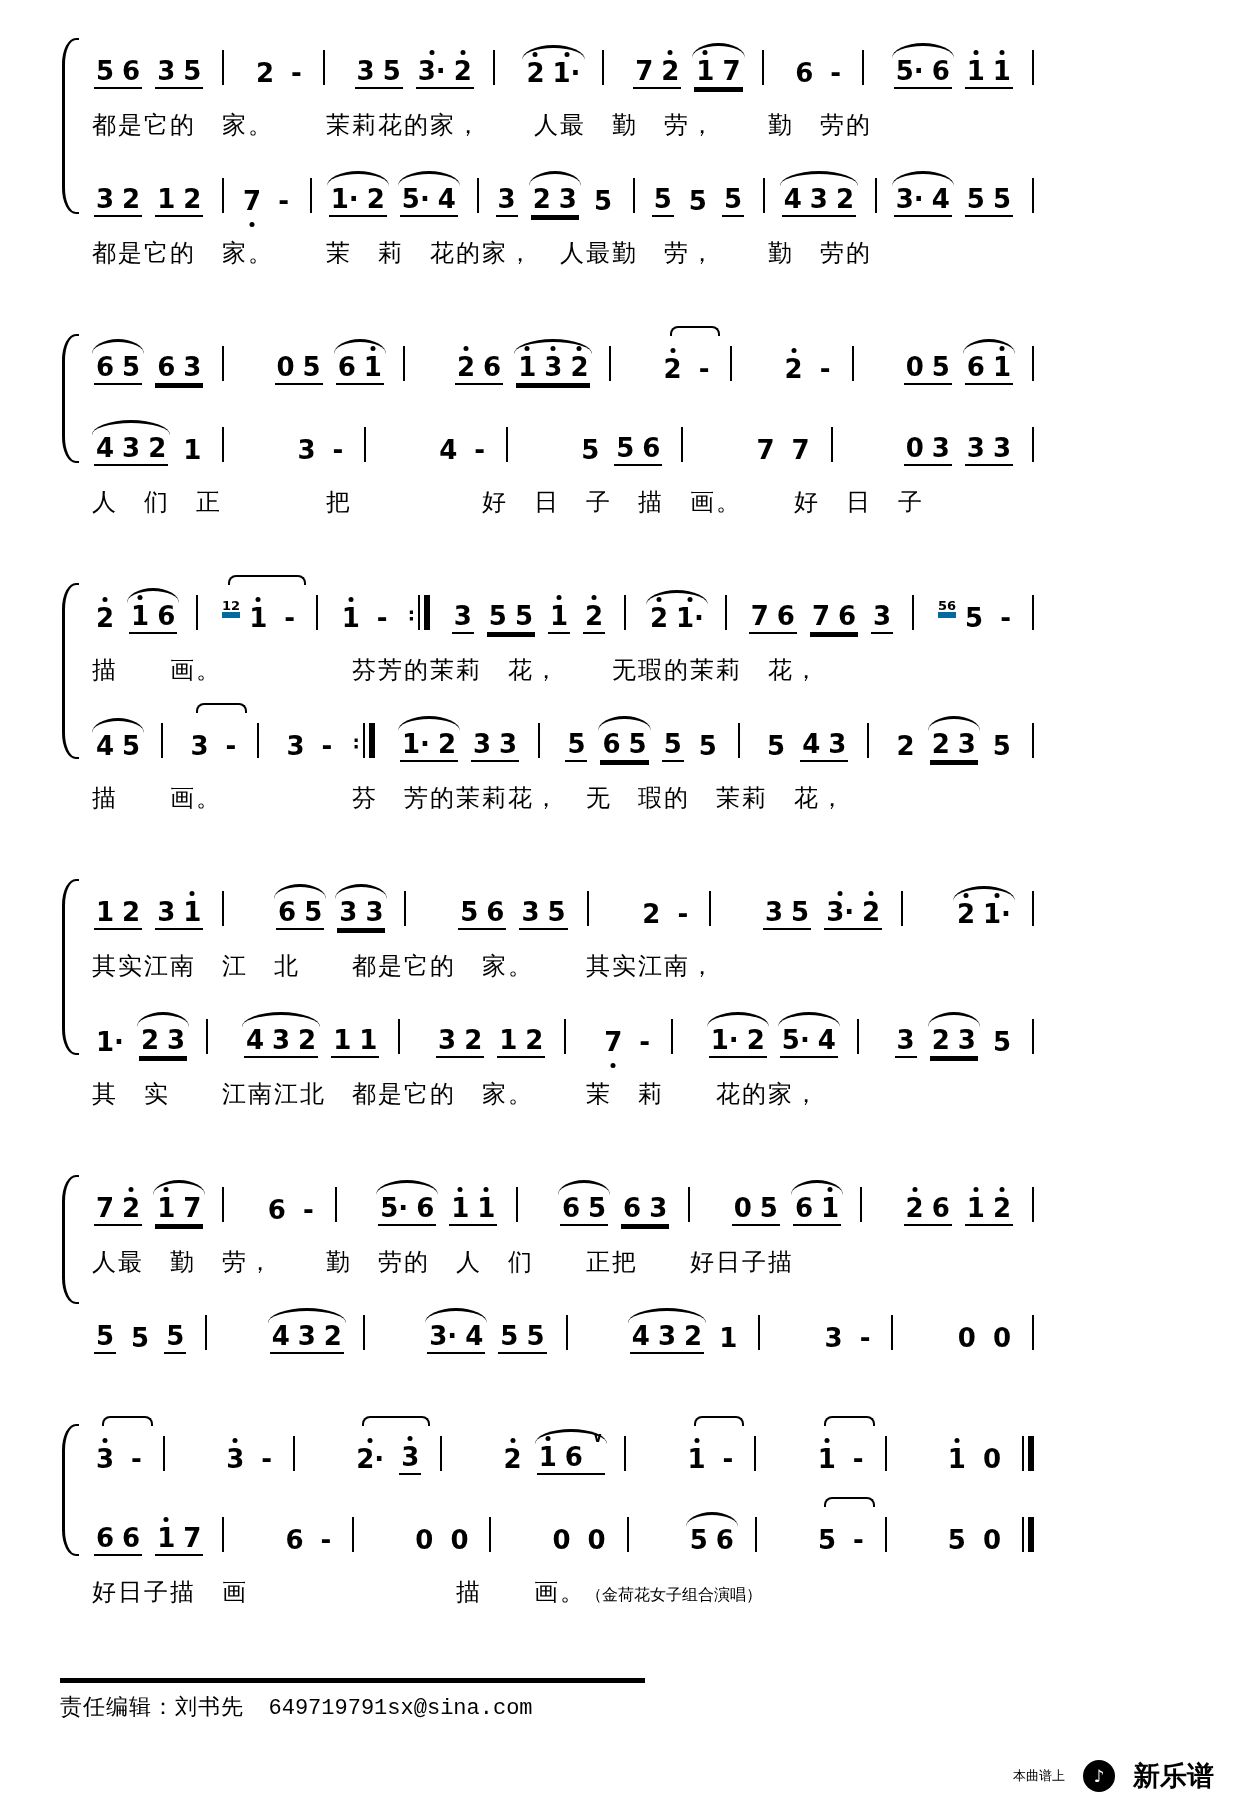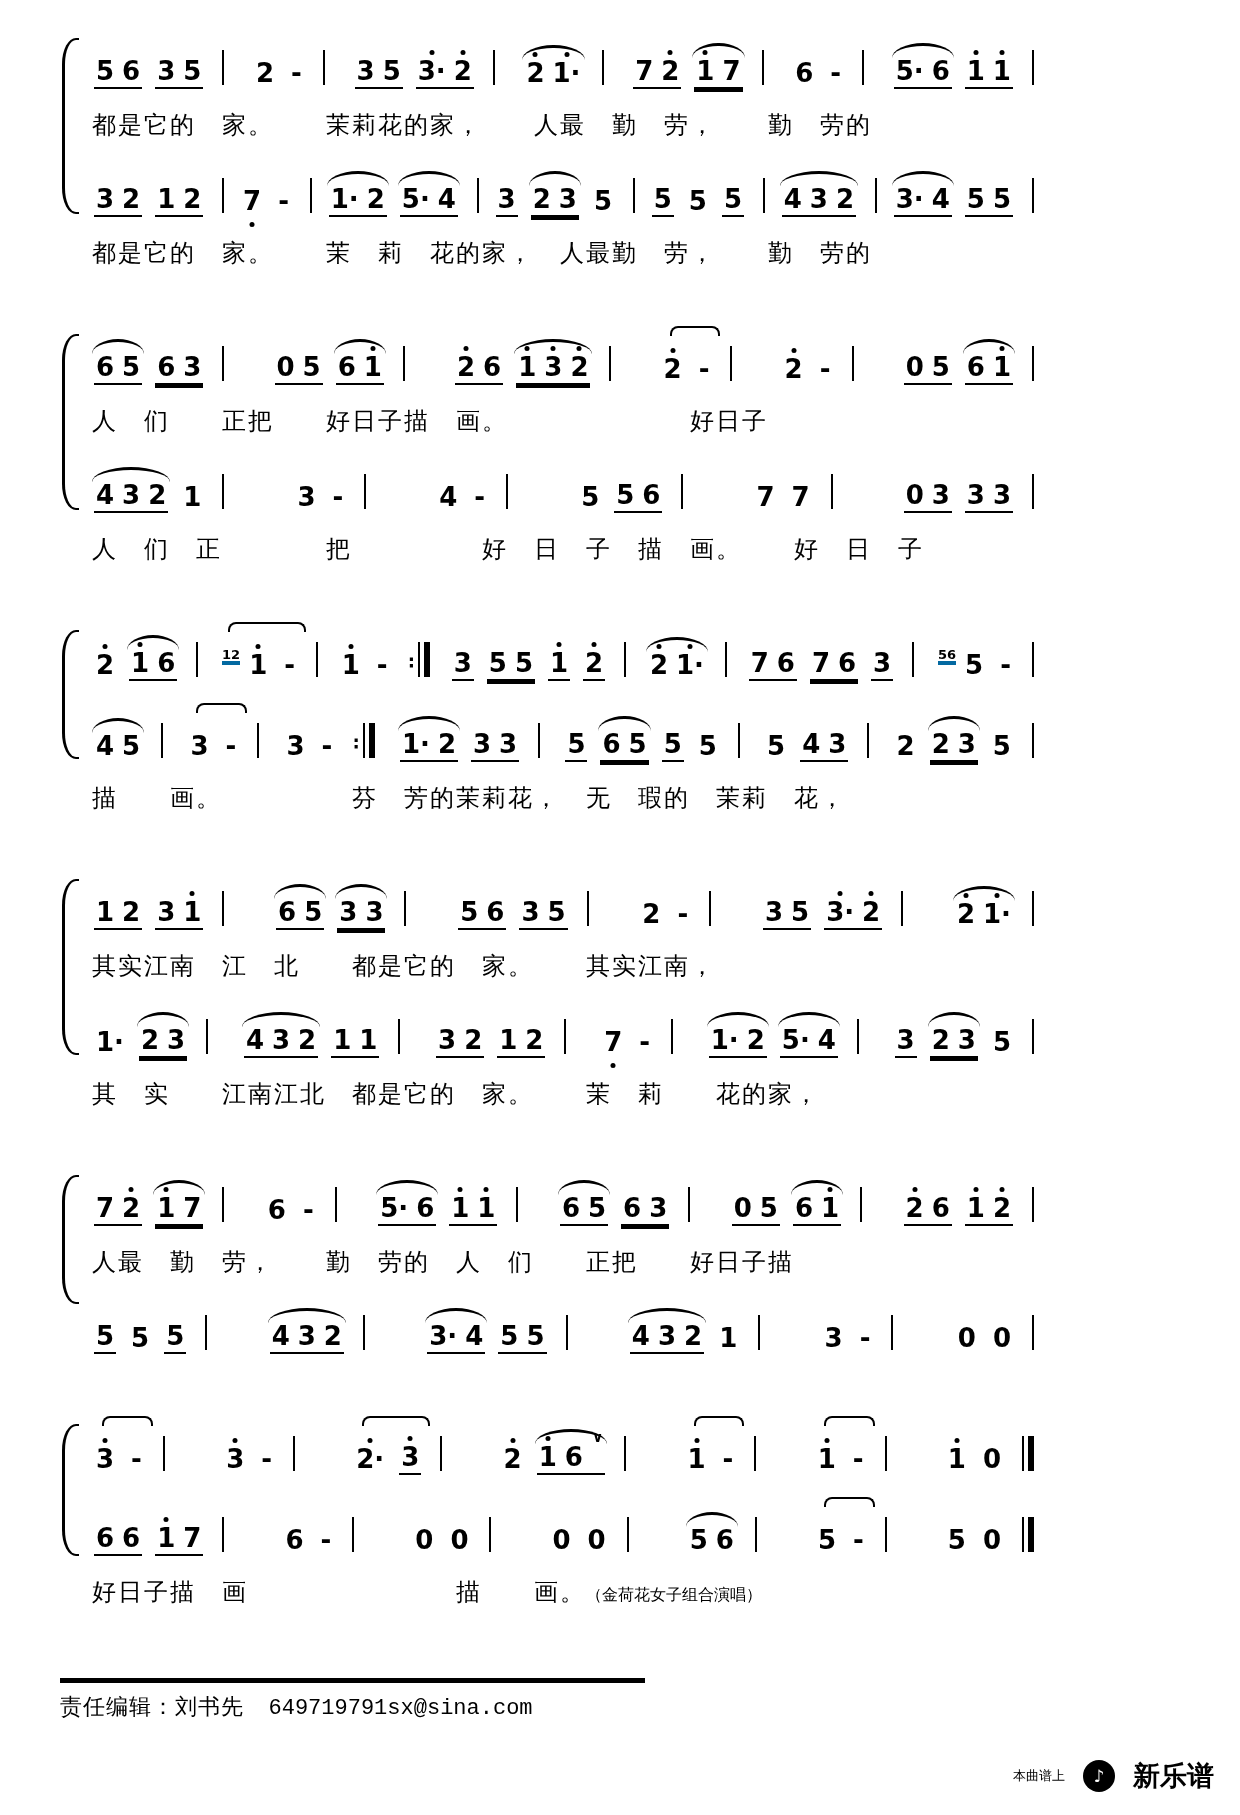--- a/index.html
+++ b/index.html
@@ -18,21 +18,21 @@
   .cell{position:relative;display:inline-flex;align-items:flex-end;gap:8px;padding:0 2px 2px 2px;}
   .cell.u1{border-bottom:2px solid #000;}
   .cell.u2{border-bottom:2px solid #000;box-shadow:0 3px 0 0 #000;}
   .cell.slur::before{content:"";position:absolute;left:-2px;right:-2px;top:-15px;height:12px;
          border-top:3px solid #000;border-radius:100% 100% 0 0 / 200% 200% 0 0;}
   .note{position:relative;font-weight:bold;font-size:26px;line-height:27px;}
   .note.oa::before{content:"";position:absolute;top:-8px;left:50%;transform:translateX(-50%);
          width:5px;height:5px;border-radius:50%;background:#000;}
   .note.ob::after{content:"";position:absolute;bottom:-12px;left:50%;transform:translateX(-50%);
          width:5px;height:5px;border-radius:50%;background:#000;}
-  .grace{font-size:13px;font-weight:bold;line-height:13px;border-bottom:4px solid #0369a1;
+  .grace{font-size:13px;font-weight:bold;line-height:13px;border-bottom:6px solid #0369a1;
          position:relative;top:-14px;margin-right:1px;}
   .breath{font-size:14px;font-weight:bold;position:relative;top:-26px;margin-left:1px;}
   .bar-group{display:inline-flex;align-items:flex-end;gap:4px;margin:0 0 4px 6px;}
   .barline{width:2px;height:35px;background:#000;}
   .barline.thick{width:6px;}
   .rdots{font-size:18px;font-weight:bold;line-height:22px;margin-bottom:3px;}
   .lyrics-row{margin-top:17px;font-family:"Liberation Serif",serif;font-size:24px;line-height:30px;
          white-space:pre;letter-spacing:2px;}
   .lyric-note{font-size:16px;letter-spacing:0;text-align:right;}
   .footer{position:absolute;left:60px;top:1678px;}
@@ -310,21 +310,20 @@
               </span>
               <span class="cell slur u1">
                 <span class="note">6</span>
                 <span class="note oa">1</span>
               </span>
               <span class="bar-group">
                 <span class="barline"></span>
               </span>
             </div>
           </div>
-          <div class="lyrics-row">人　们　　正把　　好日子描　画。　　　　　　　好日子</div>
         </div>
         <div class="voice">
           <div class="notes-row">
             <div class="measure">
               <span class="cell slur u1">
                 <span class="note">4</span>
                 <span class="note">3</span>
                 <span class="note">2</span>
               </span>
               <span class="cell">
@@ -486,20 +485,21 @@
                 <span class="note">5</span>
               </span>
               <span class="cell">
                 <span class="note">-</span>
               </span>
               <span class="bar-group">
                 <span class="barline"></span>
               </span>
             </div>
           </div>
+          <div class="lyrics-row">描　　画。　　　　　芬芳的茉莉　花，　　无瑕的茉莉　花，</div>
         </div>
         <div class="voice">
           <div class="notes-row">
             <div class="measure">
               <span class="cell slur">
                 <span class="note">4</span>
                 <span class="note">5</span>
               </span>
               <span class="bar-group">
                 <span class="barline"></span>

